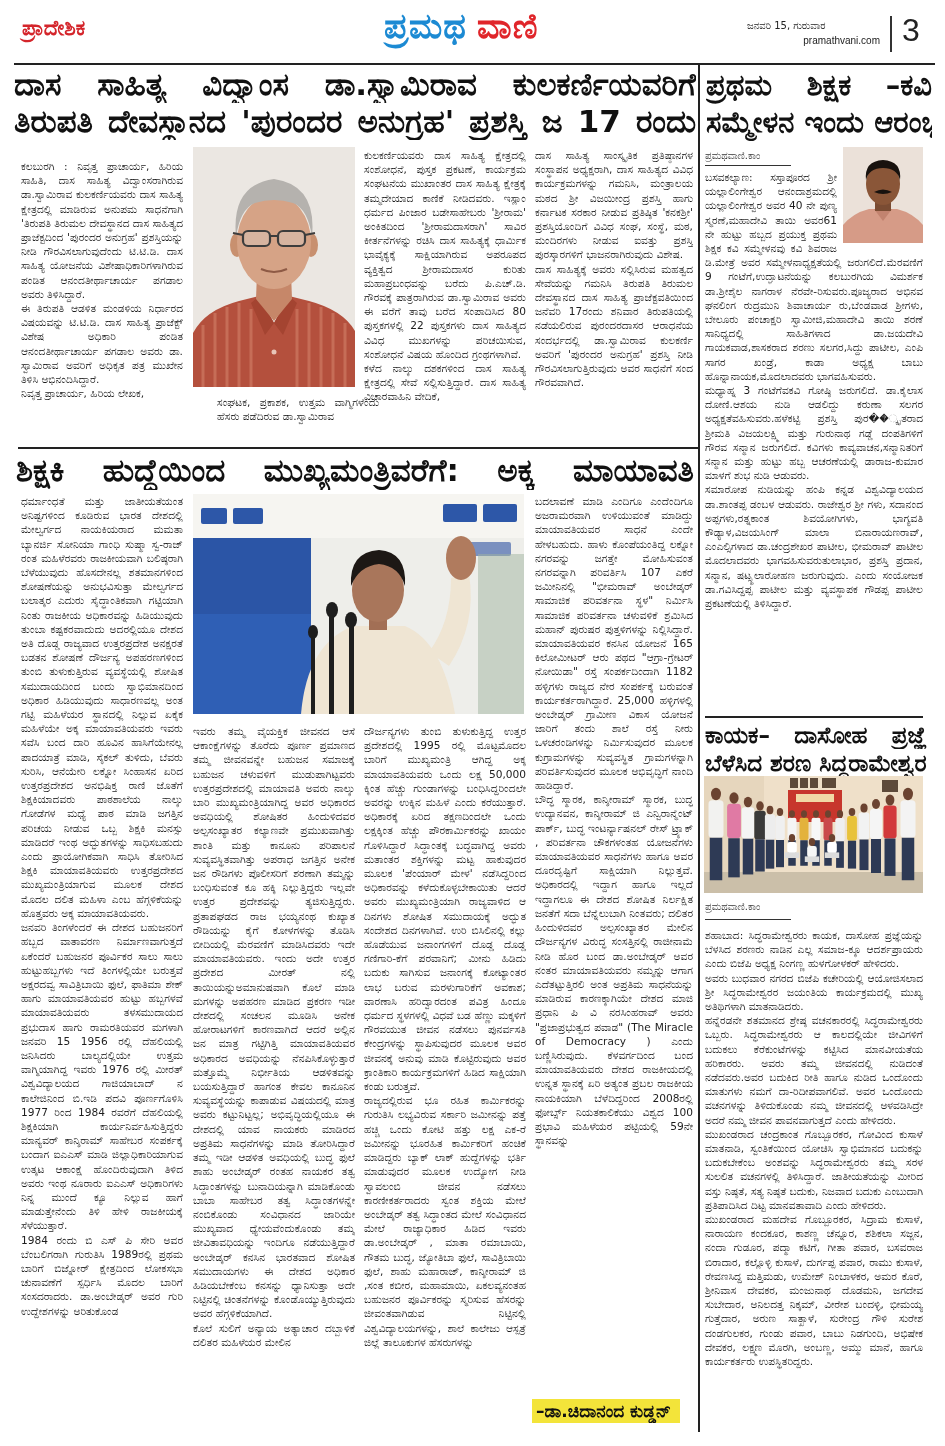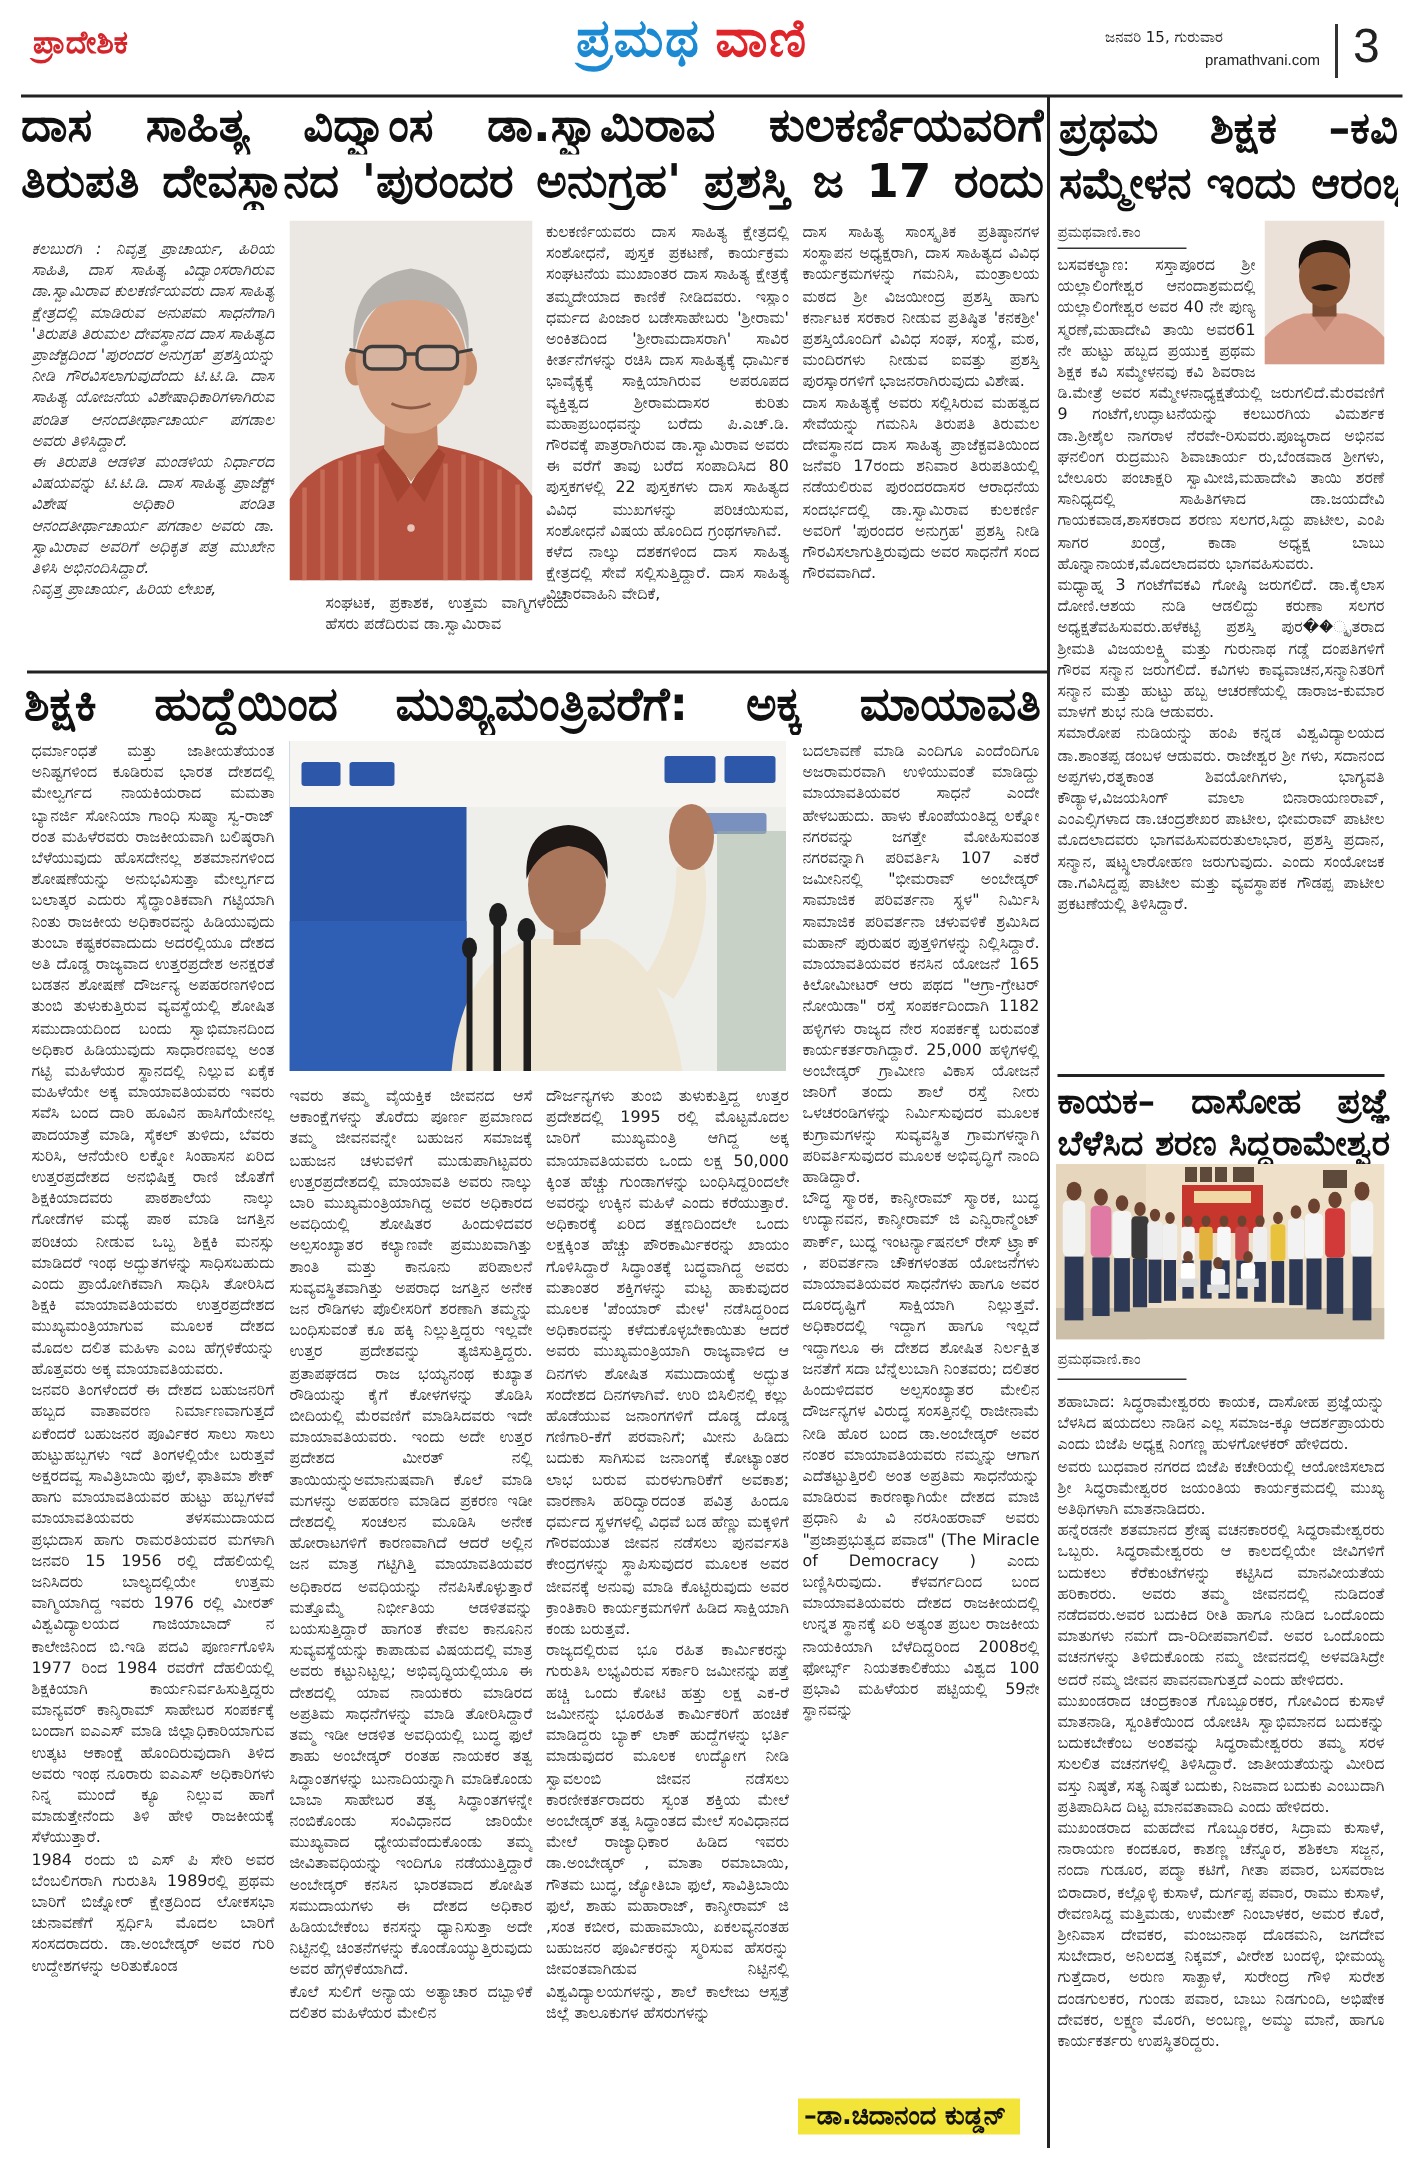--- a/index.html
+++ b/index.html
@@ -13,21 +13,21 @@
   *{box-sizing:border-box;margin:0;padding:0;}
   html,body{width:945px;height:1446px;}
   body{position:relative;background:#ffffff;overflow:hidden;font-family:"DejaVu Sans",sans-serif;color:var(--text);}
   .abs{position:absolute;}
 
   
   .hdr-section{left:22px;top:16px;font-size:21px;font-weight:bold;color:var(--section-red);white-space:nowrap;}
   .hdr-logo{left:384px;top:6px;font-size:35px;font-weight:bold;white-space:nowrap;letter-spacing:1px;}
   .hdr-logo .p1{color:var(--logo-blue);}
   .hdr-logo .p2{color:var(--logo-red);margin-left:10px;}
-  .hdr-date{left:716px;top:20px;width:120px;text-align:center;font-size:10px;color:#222;white-space:nowrap;}
+  .hdr-date{left:747px;top:20px;width:120px;text-align:left;font-size:10px;color:#222;white-space:nowrap;}
   .hdr-web{left:760px;top:35px;width:120px;text-align:right;font-size:10px;color:#222;font-family:"Liberation Sans",sans-serif;white-space:nowrap;}
   .hdr-bar{left:890px;top:16px;width:2px;height:36px;background:#333;}
   .hdr-page{left:902px;top:12px;font-size:32px;color:#222;font-family:"Liberation Sans",sans-serif;}
 
   
   .rule{background:var(--rule);}
   .rule-top{left:14px;top:63px;width:921px;height:2px;}
   .vdivider{left:698px;top:64px;width:2px;height:1368px;}
   .rule-a1{left:18px;top:447px;width:680px;height:2px;}
   .rule-r1{left:705px;top:716px;width:218px;height:2px;}
@@ -37,21 +37,21 @@
   .hl{position:absolute;font-weight:bold;color:#111;overflow:hidden;}
   .hl span{display:block;white-space:nowrap;overflow:hidden;text-align:justify;text-align-last:justify;}
   .hl1{left:14px;top:66px;width:682px;font-size:31px;line-height:37px;}
   .hl2{left:16px;top:450px;width:678px;font-size:31px;line-height:40px;}
   .hl3{left:706px;top:67px;width:226px;font-size:29px;line-height:37px;}
   .hl4{left:705px;top:721px;width:222px;font-size:23px;line-height:28px;}
 
   
   .col{position:absolute;overflow:hidden;font-size:10.6px;line-height:14.2px;text-align:justify;word-break:break-word;color:var(--text);}
   .col p{margin:0;}
-  .a1c1{left:21px;top:159px;width:162px;height:282px;font-style:italic;}
+  .a1c1{left:21px;top:159px;width:162px;height:282px;}
   .a1c2{left:193px;top:395px;width:162px;height:32px;margin-left:24px;}
   .a1c3{left:364px;top:148px;width:162px;height:296px;}
   .a1c4{left:535px;top:148px;width:158px;height:296px;}
   .a2c1{left:21px;top:494px;width:162px;height:938px;}
   .a2cA{left:193px;top:724px;width:162px;height:708px;}
   .a2cB{left:364px;top:724px;width:162px;height:708px;}
   .a2cC{left:535px;top:494px;width:158px;height:902px;}
   .r1text{left:705px;top:170px;width:218px;height:540px;}
   .r2text{left:705px;top:928px;width:218px;height:494px;}
   .spacer{float:right;width:86px;height:76px;}
@@ -339,19 +339,19 @@
           <rect x="120.8" y="76.4" width="14.4" height="5.6000000000000005" fill="#dcdcdc"></rect>
           <ellipse cx="128" cy="62" rx="3.2" ry="4" fill="#6b4330"></ellipse>
         </g>
       </g>
   </svg>
 
   <div class="abs byline r2byline">ಪ್ರಮಥವಾಣಿ.ಕಾಂ</div>
   <div class="abs rule-byline r2rule"></div>
 
   <div class="col r2text">
-    <p>ಶಹಾಬಾದ: ಸಿದ್ಧರಾಮೇಶ್ವರರು ಕಾಯಕ, ದಾಸೋಹ ಪ್ರಜ್ಞೆಯನ್ನು ಬೆಳಸಿದ ಷಯದಲು ನಾಡಿನ ಎಲ್ಲ ಸಮಾಜ-ಕ್ಕೂ ಆದರ್ಶಪ್ರಾಯರು ಎಂದು ಬಿಜೆಪಿ ಅಧ್ಯಕ್ಷ ನಿಂಗಣ್ಣ ಹುಳಗೋಳಕರ್ ಹೇಳಿದರು.</p>
+    <p>ಶಹಾಬಾದ: ಸಿದ್ಧರಾಮೇಶ್ವರರು ಕಾಯಕ, ದಾಸೋಹ ಪ್ರಜ್ಞೆಯನ್ನು ಬೆಳಸಿದ ಶರಣರು ನಾಡಿನ ಎಲ್ಲ ಸಮಾಜ-ಕ್ಕೂ ಆದರ್ಶಪ್ರಾಯರು ಎಂದು ಬಿಜೆಪಿ ಅಧ್ಯಕ್ಷ ನಿಂಗಣ್ಣ ಹುಳಗೋಳಕರ್ ಹೇಳಿದರು.</p>
     <p>ಅವರು ಬುಧವಾರ ನಗರದ ಬಿಜೆಪಿ ಕಚೇರಿಯಲ್ಲಿ ಆಯೋಜಿಸಲಾದ ಶ್ರೀ ಸಿದ್ಧರಾಮೇಶ್ವರರ ಜಯಂತಿಯ ಕಾರ್ಯಕ್ರಮದಲ್ಲಿ ಮುಖ್ಯ ಅತಿಥಿಗಳಾಗಿ ಮಾತನಾಡಿದರು.</p>
     <p>ಹನ್ನೆರಡನೇ ಶತಮಾನದ ಶ್ರೇಷ್ಠ ವಚನಕಾರರಲ್ಲಿ ಸಿದ್ಧರಾಮೇಶ್ವರರು ಒಬ್ಬರು. ಸಿದ್ಧರಾಮೇಶ್ವರರು ಆ ಕಾಲದಲ್ಲಿಯೇ ಜೀವಿಗಳಿಗೆ ಬದುಕಲು ಕೆರೆಕುಂಟೆಗಳನ್ನು ಕಟ್ಟಿಸಿದ ಮಾನವೀಯತೆಯ ಹರಿಕಾರರು. ಅವರು ತಮ್ಮ ಜೀವನದಲ್ಲಿ ನುಡಿದಂತೆ ನಡೆದವರು.ಅವರ ಬದುಕಿದ ರೀತಿ ಹಾಗೂ ನುಡಿದ ಒಂದೊಂದು ಮಾತುಗಳು ನಮಗೆ ದಾ-ರಿದೀಪವಾಗಲಿವೆ. ಅವರ ಒಂದೊಂದು ವಚನಗಳನ್ನು ತಿಳಿದುಕೊಂಡು ನಮ್ಮ ಜೀವನದಲ್ಲಿ ಅಳವಡಿಸಿದ್ರೇ ಅದರೆ ನಮ್ಮ ಜೀವನ ಪಾವನವಾಗುತ್ತದೆ ಎಂದು ಹೇಳಿದರು.</p>
     <p>ಮುಖಂಡರಾದ ಚಂದ್ರಕಾಂತ ಗೊಬ್ಬೂರಕರ, ಗೋವಿಂದ ಕುಸಾಳೆ ಮಾತನಾಡಿ, ಸ್ವಂತಿಕೆಯಿಂದ ಯೋಚಿಸಿ ಸ್ವಾಭಿಮಾನದ ಬದುಕನ್ನು ಬದುಕಬೇಕೆಂಬ ಅಂಶವನ್ನು ಸಿದ್ಧರಾಮೇಶ್ವರರು ತಮ್ಮ ಸರಳ ಸುಲಲಿತ ವಚನಗಳಲ್ಲಿ ತಿಳಿಸಿದ್ದಾರೆ. ಜಾತೀಯತೆಯನ್ನು ಮೀರಿದ ವಸ್ತು ನಿಷ್ಠತೆ, ಸತ್ಯ ನಿಷ್ಠತೆ ಬದುಕು, ನಿಜವಾದ ಬದುಕು ಎಂಬುದಾಗಿ ಪ್ರತಿಪಾದಿಸಿದ ದಿಟ್ಟ ಮಾನವತಾವಾದಿ ಎಂದು ಹೇಳಿದರು.</p>
     <p>ಮುಖಂಡರಾದ ಮಹದೇವ ಗೊಬ್ಬೂರಕರ, ಸಿದ್ರಾಮ ಕುಸಾಳೆ, ನಾರಾಯಣ ಕಂದಕೂರ, ಕಾಶಣ್ಣ ಚೆನ್ನೂರ, ಶಶಿಕಲಾ ಸಜ್ಜನ, ನಂದಾ ಗುಡೂರ, ಪದ್ಮಾ ಕಟಿಗೆ, ಗೀತಾ ಪವಾರ, ಬಸವರಾಜ ಬಿರಾದಾರ, ಕಲ್ಲೊಳ್ಳಿ ಕುಸಾಳೆ, ದುರ್ಗಪ್ಪ ಪವಾರ, ರಾಮು ಕುಸಾಳೆ, ರೇವಣಸಿದ್ದ ಮತ್ತಿಮಡು, ಉಮೇಶ್ ನಿಂಬಾಳಕರ, ಅಮರ ಕೊರೆ, ಶ್ರೀನಿವಾಸ ದೇವಕರ, ಮಂಜುನಾಥ ದೊಡಮನಿ, ಜಗದೇವ ಸುಬೇದಾರ, ಅನಿಲದತ್ತ ನಿಕ್ಕಮ್, ವೀರೇಶ ಬಂದಳ್ಳಿ, ಭೀಮಯ್ಯ ಗುತ್ತೆದಾರ, ಅರುಣ ಸಾತ್ಖಾಳೆ, ಸುರೇಂದ್ರ ಗೌಳಿ ಸುರೇಶ ದಂಡಗುಲಕರ, ಗುಂಡು ಪವಾರ, ಬಾಬು ನಿಡಗುಂದಿ, ಅಭಿಷೇಕ ದೇವಕರ, ಲಕ್ಷ್ಮಣ ಮೊರಗಿ, ಅಂಬಣ್ಣ, ಅಮ್ಮು ಮಾನೆ, ಹಾಗೂ ಕಾರ್ಯಕರ್ತರು ಉಪಸ್ಥಿತರಿದ್ದರು.</p>
   </div>
 </div>
 
 </body></html>

